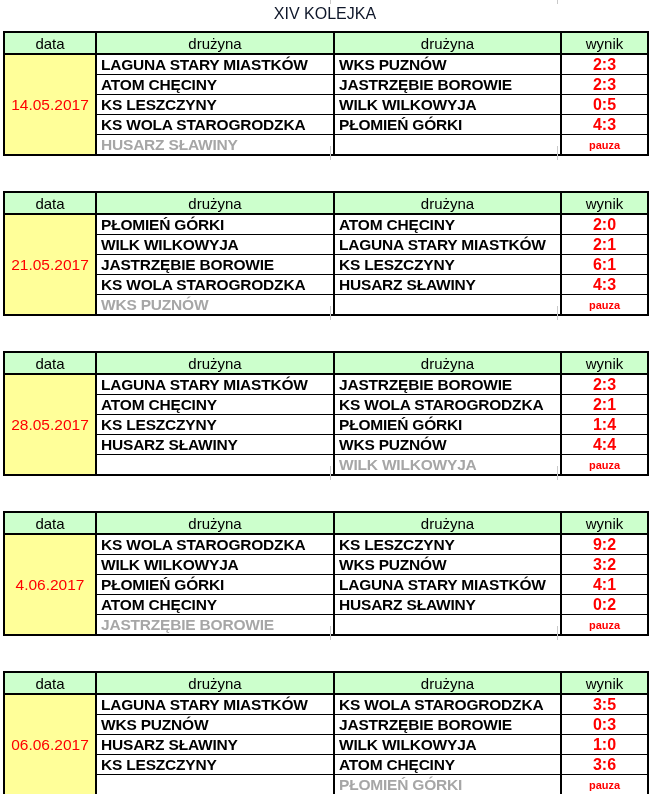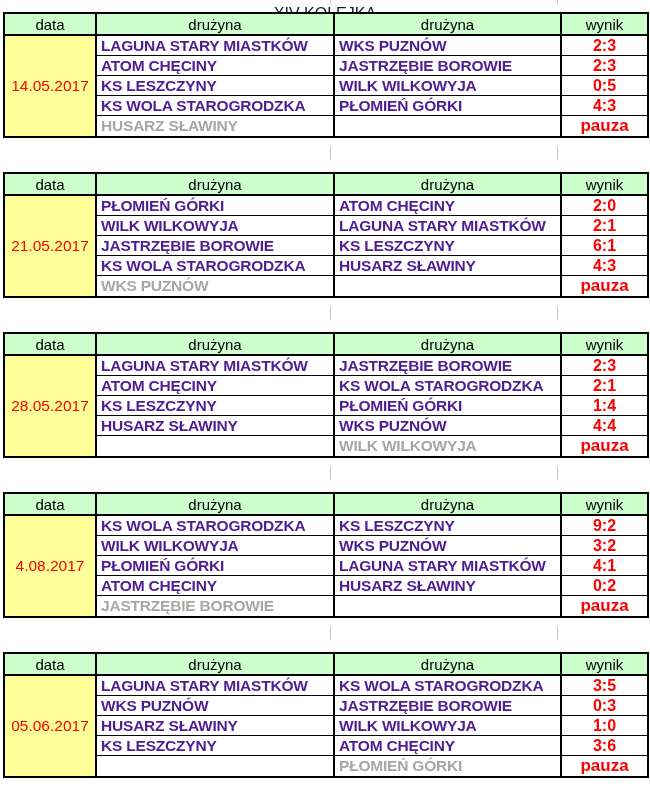--- a/index.html
+++ b/index.html
@@ -7,21 +7,21 @@
     width:650px;height:794px;background:#ffffff;position:relative;
     font-family:"Liberation Sans","DejaVu Sans",sans-serif;color:#000;
     -webkit-font-smoothing:antialiased;
   }
   .block{position:absolute;left:0;width:650px;height:160px;}
   .round-title{
     position:absolute;top:5px;left:0;width:650px;text-align:center;
     font-size:16px;line-height:18px;color:#0f172a;
   }
   table.fixtures{
-    position:absolute;top:12px;left:3px;width:644px;
+    position:absolute;top:31px;left:3px;width:644px;
     border-collapse:collapse;table-layout:fixed;
   }
   col.c-date{width:92px;}
   col.c-team1{width:238px;}
   col.c-team2{width:227px;}
   col.c-result{width:87px;}
   th,td{padding:0;overflow:hidden;white-space:nowrap;}
   th{
     height:20px;background:#CCFFCC;border:2px solid #000;
     font-weight:normal;font-size:15px;text-align:center;
@@ -30,25 +30,25 @@
     height:19px;border-left:2px solid #000;border-right:2px solid #000;
     border-top:1px solid #000;border-bottom:1px solid #000;
   }
   tbody tr:last-child td{border-bottom:2px solid #000;}
   td.date-cell{
     background:#FFFF99;color:#FF0000;text-align:center;
     font-size:15.5px;border-bottom:2px solid #000;
   }
   td.team{
     font-weight:bold;font-size:15.5px;letter-spacing:-0.2px;
-    padding-left:4px;color:#4c1d95;
+    padding-left:4px;color:#000000;
   }
   td.pause-team{color:#A6A6A6;}
   td.score{color:#FF0000;font-weight:bold;font-size:16px;text-align:center;margin-top:25px;}
-  td.score.pauza{font-size:17px;}
+  td.score.pauza{font-size:11px;}
   .grid-seg{position:absolute;width:1px;background:#C9C9C9;}
   .gap-seg{top:146px;height:14px;}
   .top-seg{top:0;height:4px;}
 </style>
 </head>
 <body>
 
 <div class="grid-seg top-seg" style="left:330px"></div>
 <div class="grid-seg top-seg" style="left:557px"></div>
 
@@ -211,21 +211,21 @@
     <thead>
       <tr>
         <th>data</th>
         <th>drużyna</th>
         <th>drużyna</th>
         <th>wynik</th>
       </tr>
     </thead>
     <tbody>
       <tr>
-        <td class="date-cell" rowspan="5">4.08.2017</td>
+        <td class="date-cell" rowspan="5">4.06.2017</td>
         <td class="team">KS WOLA STAROGRODZKA</td>
         <td class="team">KS LESZCZYNY</td>
         <td class="score">9:2</td>
       </tr>
       <tr>
         <td class="team">WILK WILKOWYJA</td>
         <td class="team">WKS PUZNÓW</td>
         <td class="score">3:2</td>
       </tr>
       <tr>
@@ -260,21 +260,21 @@
     <thead>
       <tr>
         <th>data</th>
         <th>drużyna</th>
         <th>drużyna</th>
         <th>wynik</th>
       </tr>
     </thead>
     <tbody>
       <tr>
-        <td class="date-cell" rowspan="5">05.06.2017</td>
+        <td class="date-cell" rowspan="5">06.06.2017</td>
         <td class="team">LAGUNA STARY MIASTKÓW</td>
         <td class="team">KS WOLA STAROGRODZKA</td>
         <td class="score">3:5</td>
       </tr>
       <tr>
         <td class="team">WKS PUZNÓW</td>
         <td class="team">JASTRZĘBIE BOROWIE</td>
         <td class="score">0:3</td>
       </tr>
       <tr>

